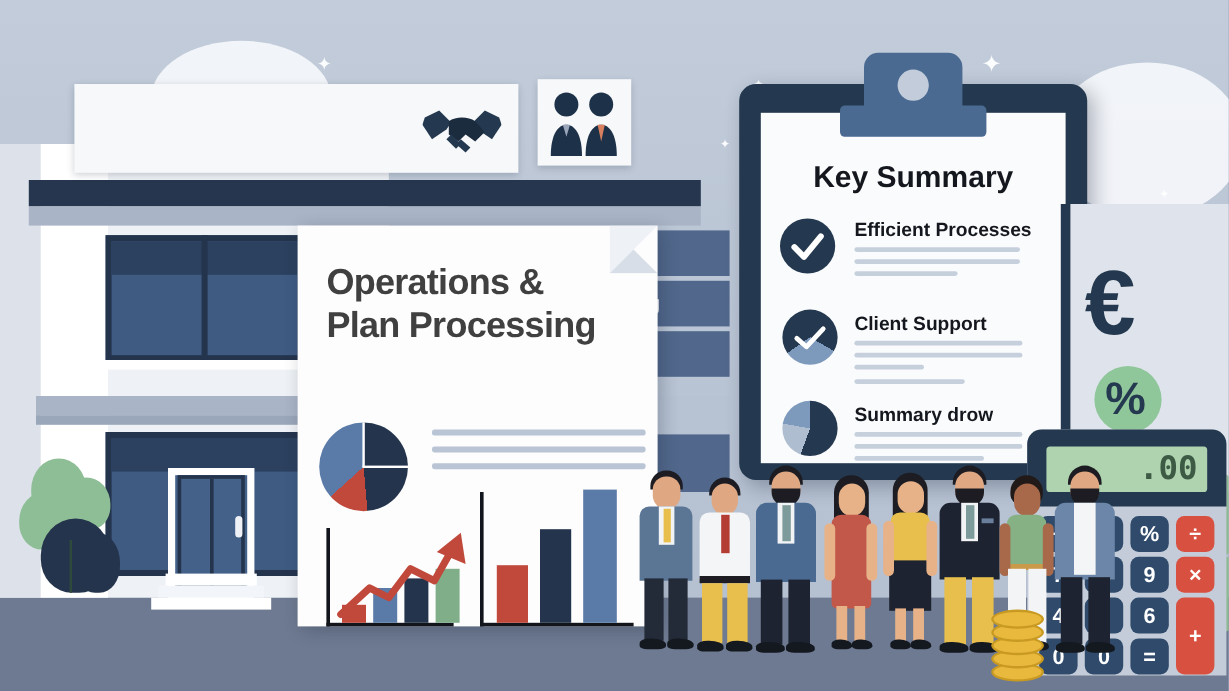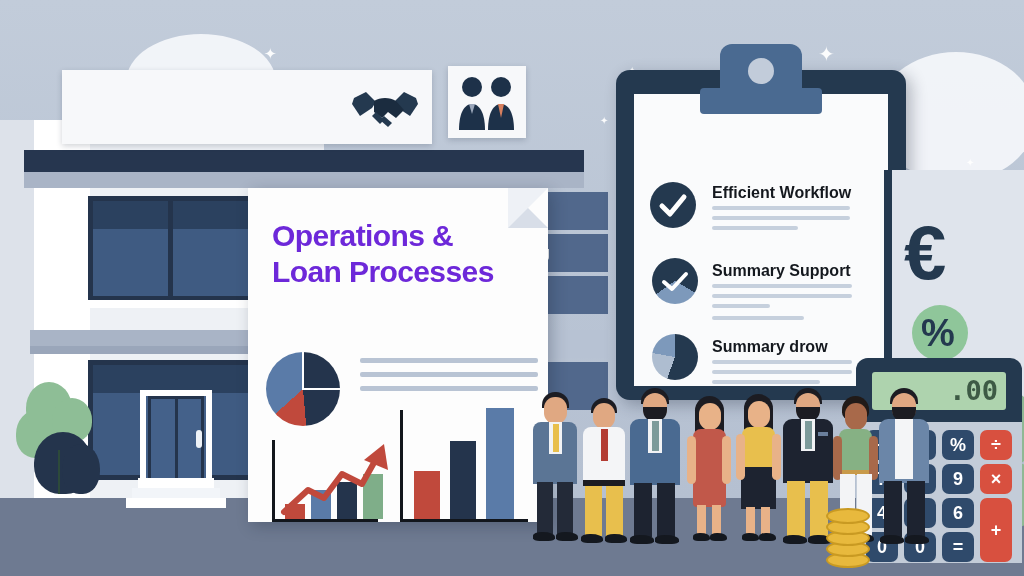--- a/index.html
+++ b/index.html
@@ -50,21 +50,21 @@
   #sb1{left:468px;top:192px;width:140px;height:38px;}
   #sb2{left:468px;top:234px;width:140px;height:38px;background:#4d6displaced;}
   #sb3{left:468px;top:276px;width:140px;height:38px;}
   #sb4{left:468px;top:330px;width:140px;height:28px;background:#b7c2d3;}
   #sb5{left:468px;top:362px;width:140px;height:48px;}
 
   
   #paper{left:248px;top:188px;width:300px;height:334px;background:#fdfdfd;box-shadow:4px 4px 14px rgba(25,35,55,.28);}
   #fold{left:508px;top:188px;width:40px;height:40px;background:#d8dee8;clip-path:polygon(0 0,100% 100%,0 100%);}
   #fold2{left:508px;top:188px;width:40px;height:40px;background:#eef1f6;clip-path:polygon(0 0,100% 0,0 100%);}
-  #papertitle{left:272px;top:218px;width:272px;font-size:30px;font-weight:bold;color:#6d28d9;line-height:36px;letter-spacing:-.6px;}
+  #papertitle{left:272px;top:218px;width:272px;font-size:30px;font-weight:bold;color:#404040;line-height:36px;letter-spacing:-.6px;}
   .txtline{background:#b9c4d4;height:5px;border-radius:2px;}
 
   
   #pie{left:266px;top:352px;width:74px;height:74px;border-radius:50%;
        background:conic-gradient(#24344c 0deg 90deg,#24344c 90deg 175deg,#c0493c 175deg 228deg,#5a7ba8 228deg 360deg);}
   #pieline1{left:302px;top:352px;width:2px;height:37px;background:#ffffff;}
   #pieline2{left:302px;top:388px;width:38px;height:2px;background:#ffffff;}
 
   .axis{background:#12161c;}
 
@@ -182,21 +182,21 @@
   <div class="abs stepbar" id="sb5">
       <span>Impact</span>
     </div>
 
   <div class="abs" id="paper"></div>
   <div class="abs" id="fold"></div>
   <div class="abs" id="fold2"></div>
 
   <div class="abs" id="papertitle">
     <div>Operations &amp;</div>
-    <div>Loan Processes</div>
+    <div>Plan Processing</div>
   </div>
 
   <div class="abs txtline" style="left:360px;top:358px;width:178px;"></div>
   <div class="abs txtline" style="left:360px;top:372px;width:178px;"></div>
   <div class="abs txtline" style="left:360px;top:386px;width:178px;"></div>
 
   <div class="abs" id="pie"></div>
   <div class="abs" id="pieline1"></div>
   <div class="abs" id="pieline2"></div>
 
@@ -215,35 +215,36 @@
   <div class="abs axis" style="left:400px;top:519px;width:128px;height:3px;"></div>
   <div class="abs" style="left:414px;top:471px;width:26px;height:48px;background:#c0493c;"></div>
   <div class="abs" style="left:450px;top:441px;width:26px;height:78px;background:#24344c;"></div>
   <div class="abs" style="left:486px;top:408px;width:28px;height:111px;background:#5a7ba8;"></div>
 
   <div class="abs" id="clipboard"></div>
   <div class="abs" id="clipsheet"></div>
   <div class="abs" id="cliptop" style="background:#4a6a91;"></div>
   <div class="abs" id="cliphole"></div>
   <div class="abs" id="clipbar" style="background:#4a6a91;"></div>
+  <div class="abs" id="keysum">Key Summary</div>
 
   <div class="abs kicon check" style="left:650px;top:182px;"></div>
   <svg class="abs" viewBox="0 0 46 46" style="left:650px;top:182px;width:46px;height:46px;">
     <polyline points="12,24 20,32 34,15" fill="none" stroke="#ffffff" stroke-width="5" stroke-linecap="round" stroke-linejoin="round"></polyline>
   </svg>
-  <div class="abs klabel" style="left:712px;top:184px;">Efficient Workflow</div>
+  <div class="abs klabel" style="left:712px;top:184px;">Efficient Processes</div>
   <div class="abs kline" style="left:712px;top:206px;width:138px;"></div>
   <div class="abs kline" style="left:712px;top:216px;width:138px;"></div>
   <div class="abs kline" style="left:712px;top:226px;width:86px;"></div>
 
   <div class="abs kicon" style="left:652px;top:258px;background:conic-gradient(#24394f 0deg 120deg,#7d99bb 120deg 235deg,#24394f 235deg 360deg);"></div>
   <svg class="abs" viewBox="0 0 46 46" style="left:652px;top:258px;width:46px;height:46px;">
     <polyline points="12,24 20,31 34,16" fill="none" stroke="#ffffff" stroke-width="4" stroke-linecap="round" stroke-linejoin="round"></polyline>
   </svg>
-  <div class="abs klabel" style="left:712px;top:262px;">Summary Support</div>
+  <div class="abs klabel" style="left:712px;top:262px;">Client Support</div>
   <div class="abs kline" style="left:712px;top:284px;width:140px;"></div>
   <div class="abs kline" style="left:712px;top:294px;width:140px;"></div>
   <div class="abs kline" style="left:712px;top:304px;width:58px;"></div>
   <div class="abs kline" style="left:712px;top:316px;width:92px;"></div>
 
   <div class="abs kicon" style="left:652px;top:334px;background:conic-gradient(#24394f 0deg 200deg,#aebdd0 200deg 280deg,#7d99bb 280deg 360deg);"></div>
   <div class="abs klabel" style="left:712px;top:338px;">Summary drow</div>
   <div class="abs kline" style="left:712px;top:360px;width:140px;"></div>
   <div class="abs kline" style="left:712px;top:370px;width:140px;"></div>
   <div class="abs kline" style="left:712px;top:380px;width:108px;"></div>

